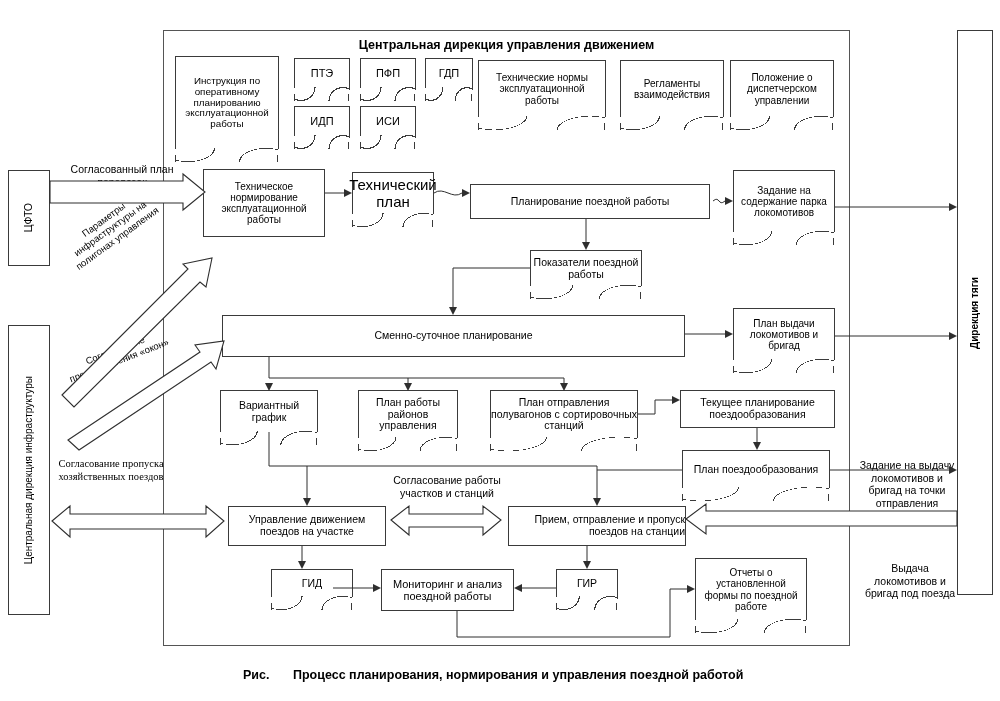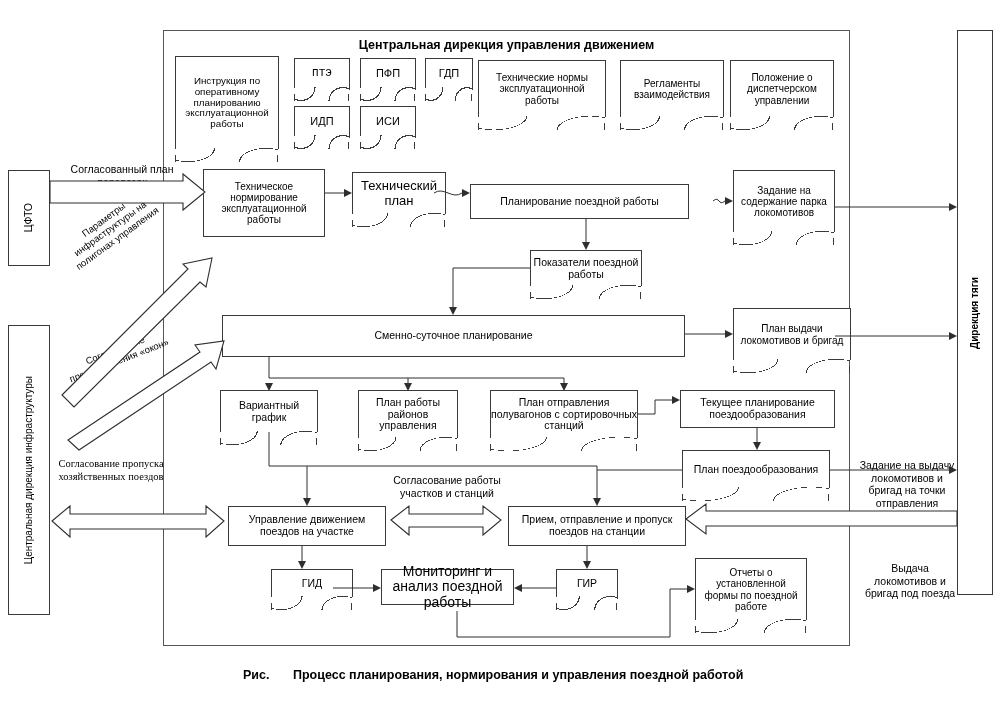--- a/index.html
+++ b/index.html
@@ -53,21 +53,21 @@
   <div class="node rect" style="left:957px;top:30px;width:36px;height:565px;">
     <span class="vtext" style="font-weight:bold;font-size:10px;">Дирекция тяги</span>
   </div>
 
   <div class="node doc" style="left:175px;top:56px;width:104px;height:93px;padding:3px 4px;font-size:9.8px;">
     <span class="sidel"></span>
       <span class="sider"></span>
     <span>Инструкция по оперативному планированию эксплуатационной работы</span>
   </div>
 
-  <div class="node doc" style="left:294px;top:58px;width:56px;height:30px;font-size:11px;font-family:Liberation Mono, monospace;">
+  <div class="node doc" style="left:294px;top:58px;width:56px;height:30px;font-size:11px;">
     <span class="sidel"></span>
       <span class="sider"></span>
     <span>ПТЭ</span>
   </div>
   <div class="node doc" style="left:360px;top:58px;width:56px;height:30px;font-size:11px;">
     <span class="sidel"></span>
       <span class="sider"></span>
     <span>ПФП</span>
   </div>
   <div class="node doc" style="left:425px;top:58px;width:48px;height:30px;font-size:11px;">
@@ -99,47 +99,47 @@
   <div class="node doc" style="left:730px;top:60px;width:104px;height:57px;padding:11px 4px;font-size:10px;">
     <span class="sidel"></span>
       <span class="sider"></span>
     <span>Положение о диспетчерском управлении</span>
   </div>
 
   <div class="node rect" style="left:203px;top:169px;width:122px;height:68px;padding:2px 4px;font-size:10px;">
     <span>Техническое нормирование эксплуатационной работы</span>
   </div>
 
-  <div class="node doc" style="left:352px;top:172px;width:94px;height:42px;font-size:13px;">
+  <div class="node doc" style="left:352px;top:172px;width:82px;height:42px;font-size:15px;">
     <span class="sidel"></span>
       <span class="sider"></span>
     <span>Технический план</span>
   </div>
 
-  <div class="node rect" style="left:470px;top:184px;width:219px;height:35px;font-size:10.5px;">
+  <div class="node rect" style="left:470px;top:184px;width:240px;height:35px;font-size:10.5px;">
     <span>Планирование поездной работы</span>
   </div>
 
   <div class="node doc" style="left:530px;top:250px;width:112px;height:36px;font-size:10.5px;">
     <span class="sidel"></span>
       <span class="sider"></span>
     <span>Показатели поездной работы</span>
   </div>
 
   <div class="node doc" style="left:733px;top:170px;width:102px;height:62px;padding:2px 4px;font-size:10px;">
     <span class="sidel"></span>
       <span class="sider"></span>
     <span>Задание на содержание парка локомотивов</span>
   </div>
 
   <div class="node rect" style="left:222px;top:315px;width:463px;height:42px;font-size:10.5px;">
     <span>Сменно-суточное планирование</span>
   </div>
 
-  <div class="node doc" style="left:733px;top:308px;width:118px;height:52px;padding:10px 4px;font-size:10px;">
+  <div class="node doc" style="left:733px;top:308px;width:102px;height:52px;padding:10px 4px;font-size:10px;">
     <span class="sidel"></span>
       <span class="sider"></span>
     <span>План выдачи локомотивов и бригад</span>
   </div>
 
   <div class="node doc" style="left:220px;top:390px;width:98px;height:42px;font-size:10.5px;">
     <span class="sidel"></span>
       <span class="sider"></span>
     <span>Вариантный график</span>
   </div>
@@ -163,31 +163,31 @@
   <div class="node doc" style="left:682px;top:450px;width:148px;height:38px;font-size:10.5px;">
     <span class="sidel"></span>
       <span class="sider"></span>
     <span>План поездообразования</span>
   </div>
 
   <div class="node rect" style="left:228px;top:506px;width:158px;height:40px;font-size:10.5px;">
     <span>Управление движением поездов на участке</span>
   </div>
 
-  <div class="node rect" style="left:508px;top:506px;width:178px;height:40px;font-size:10.5px;">
+  <div class="node rect" style="left:508px;top:506px;width:178px;height:40px;font-size:10.5px;text-align:right;">
     <span>Прием, отправление и пропуск поездов на станции</span>
   </div>
 
   <div class="node doc" style="left:271px;top:569px;width:82px;height:28px;font-size:10.5px;">
     <span class="sidel"></span>
       <span class="sider"></span>
     <span>ГИД</span>
   </div>
 
-  <div class="node rect" style="left:381px;top:569px;width:133px;height:36px;font-size:14px;">
+  <div class="node rect" style="left:381px;top:569px;width:133px;height:42px;font-size:11px;">
     <span>Мониторинг и анализ поездной работы</span>
   </div>
 
   <div class="node doc" style="left:556px;top:569px;width:62px;height:28px;font-size:10.5px;">
     <span class="sidel"></span>
       <span class="sider"></span>
     <span>ГИР</span>
   </div>
 
   <div class="node doc" style="left:695px;top:558px;width:112px;height:62px;padding:2px 8px;font-size:10px;">

